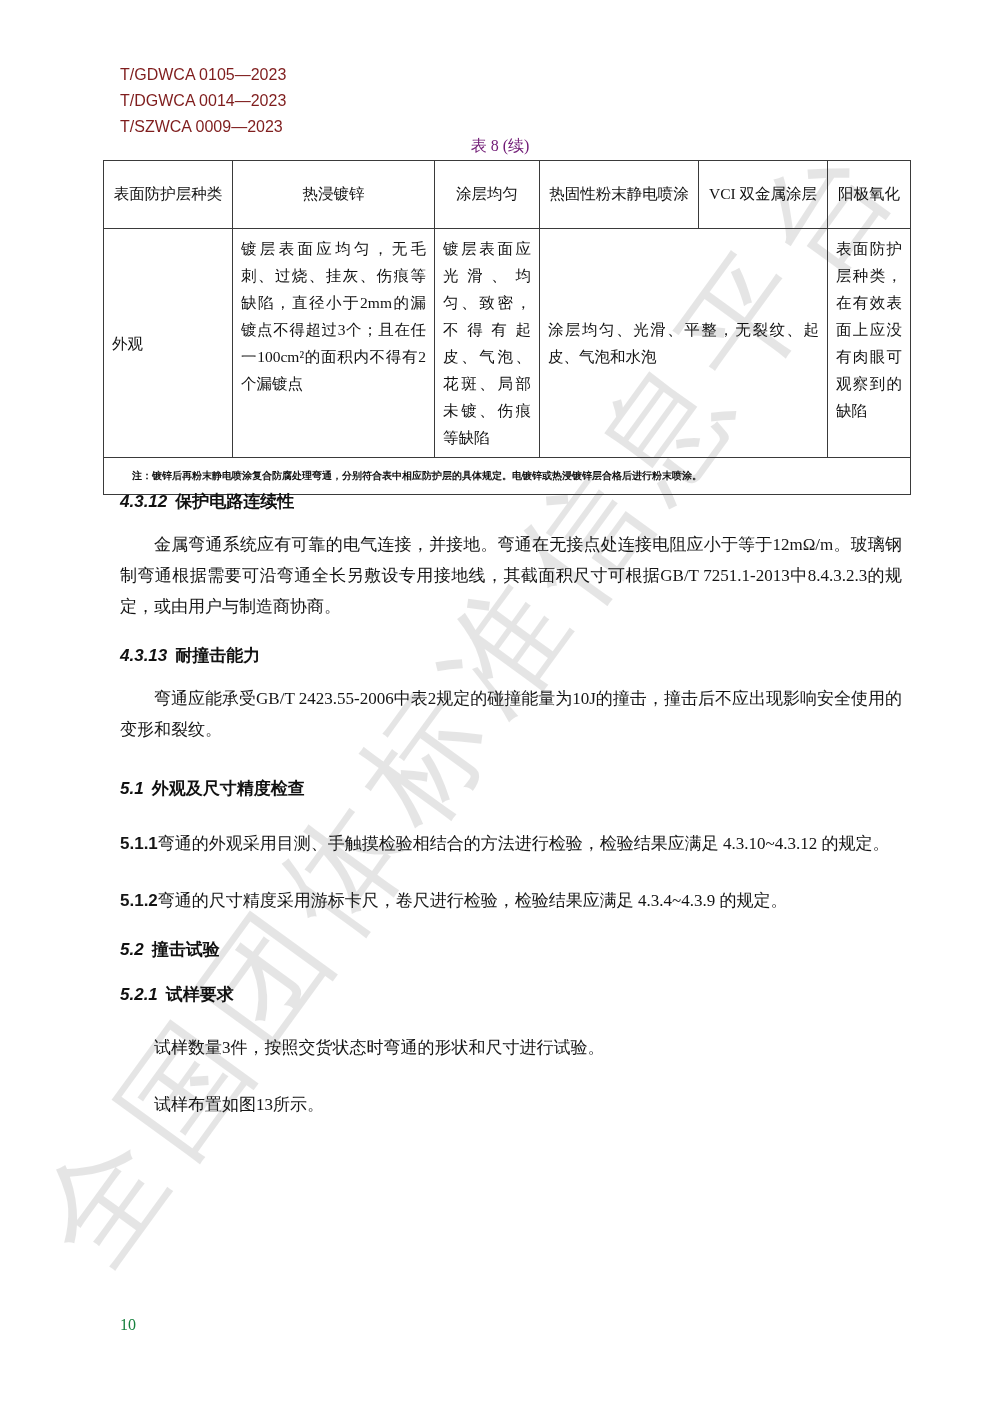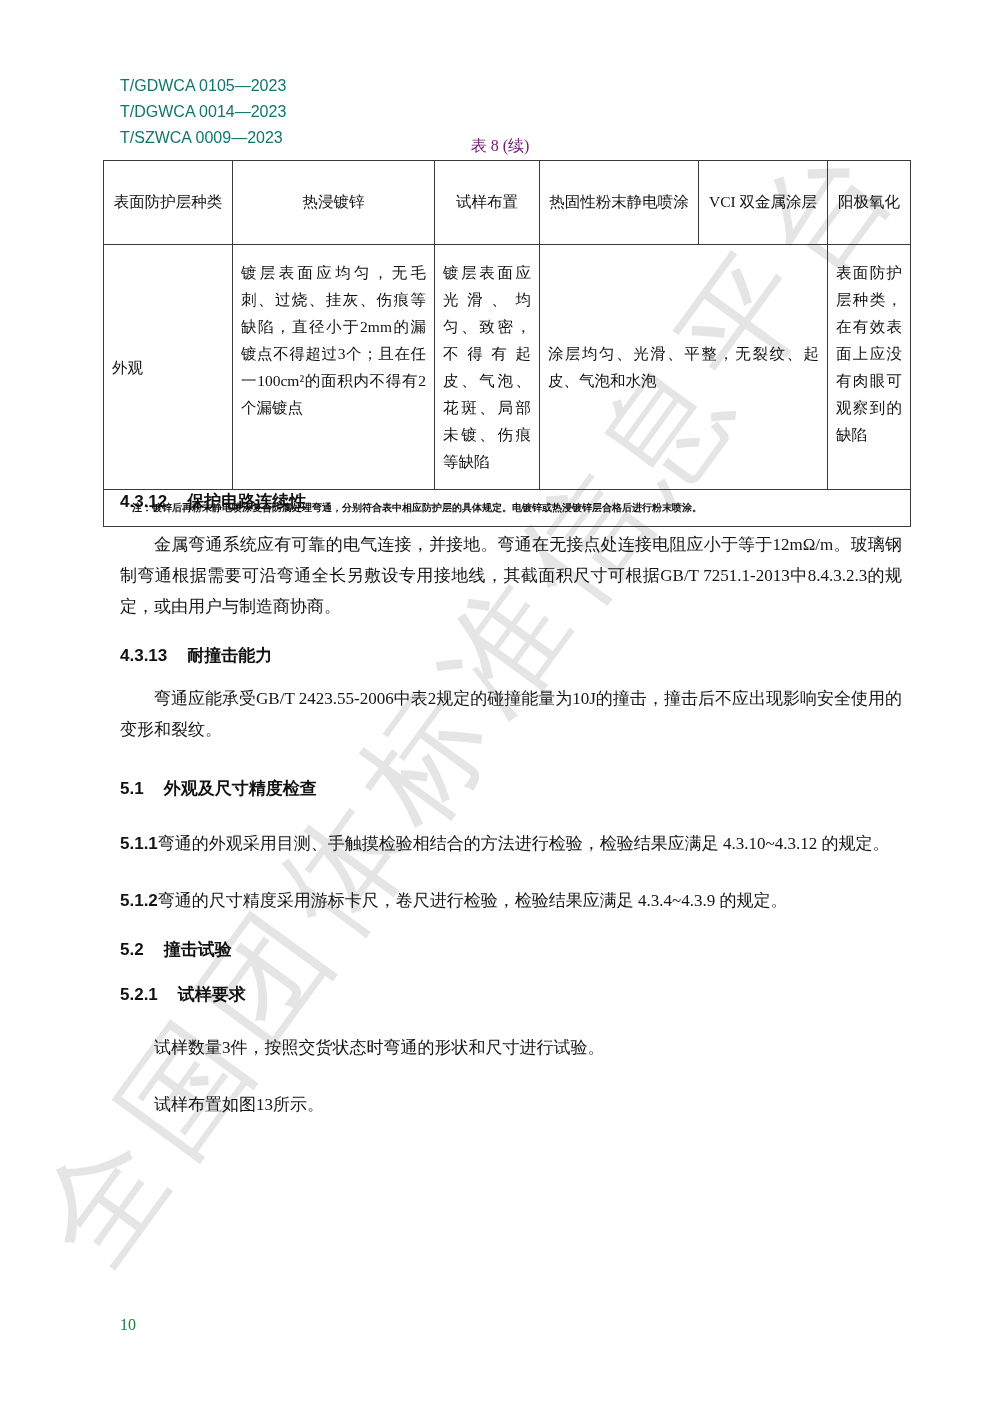--- a/index.html
+++ b/index.html
@@ -20,37 +20,37 @@
     white-space:nowrap;
     font-size:122px;
     letter-spacing:14px;
     color:rgba(0,0,0,0.10);
     z-index:0;
     font-family:"Liberation Serif", serif;
     pointer-events:none;
   }
   .layer{position:relative;z-index:1;}
   .doc-codes{
-    position:absolute;left:120px;top:73px;
+    position:absolute;left:120px;top:62px;
     font-family:"Liberation Sans", sans-serif;
-    font-size:16px;line-height:26px;color:#0f766e;
+    font-size:16px;line-height:26px;color:#7f1d1d;
   }
   .table-caption{
     position:absolute;left:0;top:136px;width:1000px;
     text-align:center;font-size:16px;color:#701a75;
   }
   table.spec{
     position:absolute;left:103px;top:160px;
     border-collapse:collapse;table-layout:fixed;
     width:807px;
     font-size:15.5px;color:#111;
   }
   table.spec th, table.spec td{
     border:1.6px solid #3a3a3a;
-    padding:14px 8px;
+    padding:6px 8px;
     font-weight:normal;
     vertical-align:middle;
   }
   tr.head th{height:55px;text-align:center;}
   tr.bodyrow td{height:172px;vertical-align:top;line-height:27px;text-align:justify;}
   td.c-label{text-align:center;vertical-align:middle !important;}
   td.c-merged{vertical-align:middle !important;line-height:30px;}
   td.c-anod{line-height:26px;}
   tr.noterow td{
     font-family:"Liberation Sans", sans-serif;
@@ -59,21 +59,21 @@
     padding:5px 8px;
   }
   .content{
     position:absolute;left:120px;top:480px;width:782px;
   }
   .h3{
     font-family:"Liberation Sans", sans-serif;
     font-weight:bold;font-size:17px;color:#111;
     margin:0;
   }
-  .h3 .hn{margin-right:20px;}
+  .h3 .hn{margin-right:8px;font-style:italic;}
   .para{
     font-size:17px;line-height:31px;margin:0;
     text-indent:2em;text-align:justify;color:#151515;
   }
   .np{
     font-size:17px;line-height:31px;margin:0;
     text-align:justify;color:#151515;
   }
   .np .hn{font-family:"Liberation Sans", sans-serif;font-weight:bold;margin-right:0;}
   .mt10{margin-top:10px}.mt16{margin-top:16px}.mt22{margin-top:22px}
@@ -105,21 +105,21 @@
           <col style="width:202px">
           <col style="width:105px">
         <col style="width:159px">
           <col style="width:129px">
           <col style="width:83px">
       </colgroup>
       <tbody>
         <tr class="head">
           <th>表面防护层种类</th>
           <th>热浸镀锌</th>
-          <th>试样布置</th>
+          <th>涂层均匀</th>
           <th>热固性粉末静电喷涂</th>
           <th>VCI 双金属涂层</th>
           <th>阳极氧化</th>
         </tr>
         <tr class="bodyrow">
           <td class="c-label">外观</td>
           <td>镀层表面应均匀，无毛刺、过烧、挂灰、伤痕等缺陷，直径小于2mm的漏镀点不得超过3个；且在任一100cm²的面积内不得有2个漏镀点</td>
           <td>镀层表面应光滑、均匀、致密，不得有起皮、气泡、花斑、局部未镀、伤痕等缺陷</td>
           <td class="c-merged" colspan="2">涂层均匀、光滑、平整，无裂纹、起皮、气泡和水泡</td>
           <td class="c-anod">表面防护层种类，在有效表面上应没有肉眼可观察到的缺陷</td>

